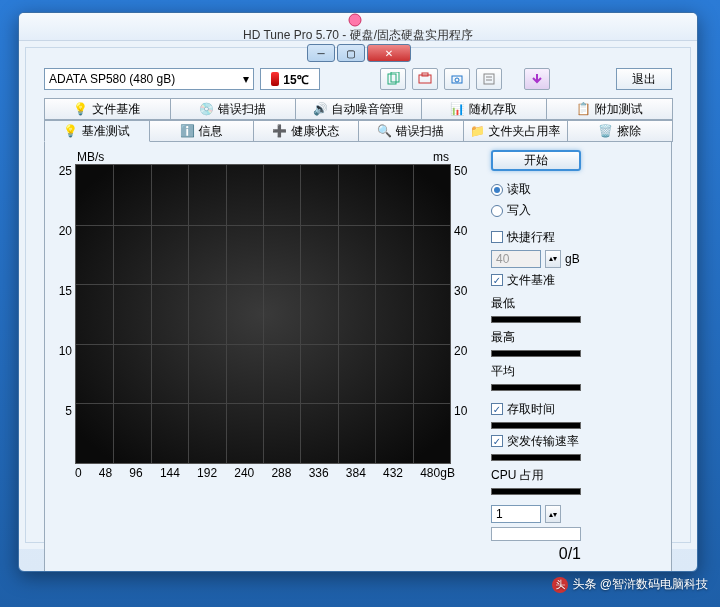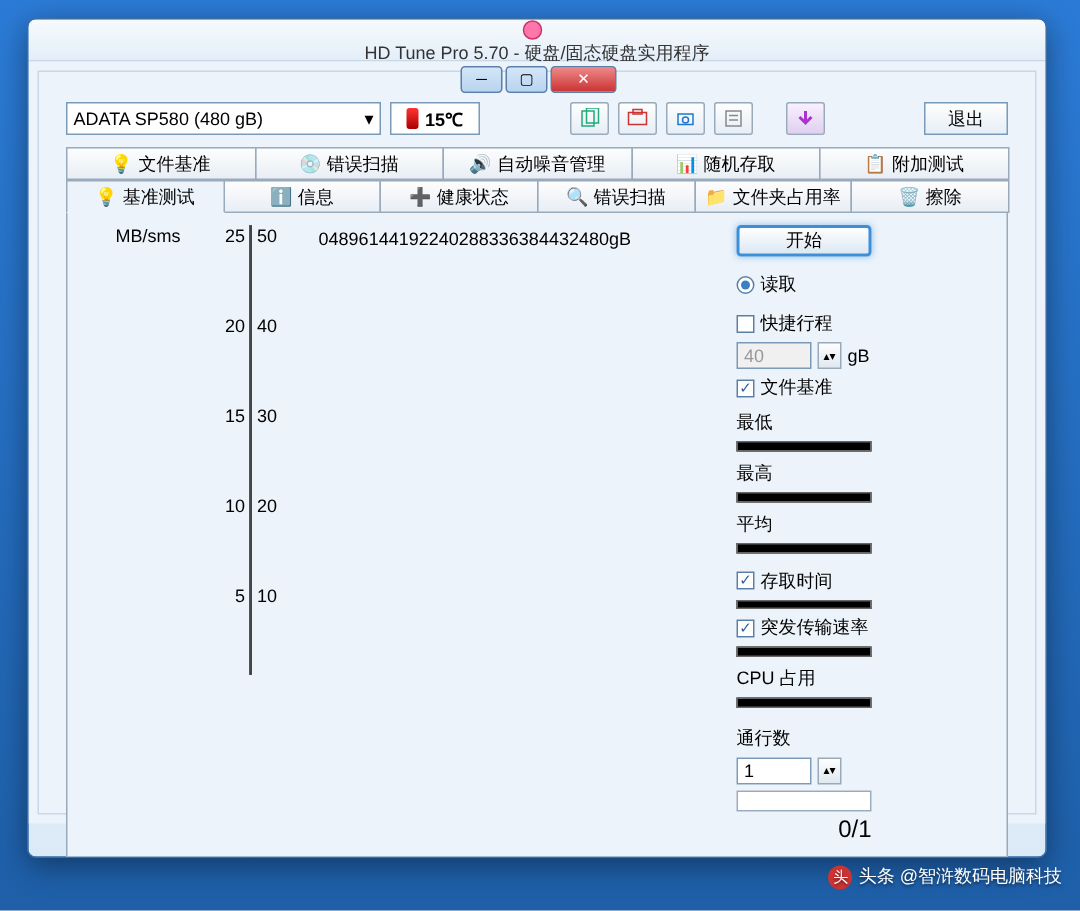--- a/index.html
+++ b/index.html
@@ -28,21 +28,21 @@
 .exitbtn { width: 56px; height: 22px; border: 1px solid #7a9ab8; background: linear-gradient(#fefefe,#e6eef6); display:flex; align-items:center; justify-content:center; cursor:pointer;margin-left:44px; }
 
 .tabs { margin-top: 4px; }
 .tabrow { display: flex; height: 22px; }
 .tab { flex: 1; border: 1px solid #9ab; background: linear-gradient(#fdfdfe,#e8eef5); display: flex; align-items: center; justify-content: center; gap: 4px; cursor:pointer; font-size: 12px; margin-right: -1px; }
 .tab.active { background: #ecf3fa; border-bottom: 1px solid #ecf3fa; position: relative; z-index: 2; }
 .tabicon { width: 14px; height: 14px; display:inline-flex; align-items:center; justify-content:center; }
 
 .tabcontent { border: 1px solid #9ab; border-top: none; padding: 8px; height: 430px; background: #ecf3fa; display: flex; }
 
-.chartarea { width: 420px; display: flex; flex-direction: row; }
+.chartarea { width: 420px; display: flex; flex-direction: column; }
 .chartheader { display: flex; justify-content: space-between; font-size: 11px; padding: 0 2px; }
 .chartbody { display: flex; height: 300px; }
 .yaxis-l { width: 22px; display: flex; flex-direction: column; justify-content: space-between; text-align: right; font-size: 11px; padding-right: 3px; }
 .yaxis-r { width: 22px; display: flex; flex-direction: column; justify-content: space-between; text-align: left; font-size: 11px; padding-left: 3px; }
 .plot { flex: 1; background: radial-gradient(ellipse at center, #3a3a3a 0%, #0a0a0a 90%); border: 1px solid #555; position: relative; }
 .plot .gridv, .plot .gridh { position: absolute; background: #444; }
 .plot .gridv { width: 1px; height: 100%; top: 0; }
 .plot .gridh { height: 1px; width: 100%; left: 0; }
 .xaxis { display: flex; justify-content: space-between; font-size: 11px; padding: 2px 18px 0 22px; }
 
@@ -240,20 +240,24 @@
 
           <div class="controls">
             <div class="btn primary">
                 <span>开始</span>
               </div>
             <div style="height:6px"></div>
             <div class="radio">
                 <span class="r on"></span>
                 <span>读取</span>
               </div>
+            <div class="radio">
+                <span class="r"></span>
+                <span>写入</span>
+              </div>
             <div style="height:4px"></div>
             <div class="check">
                 <span class="c"></span>
                 <span>快捷行程</span>
               </div>
             <div class="spinbox">
               <div class="sv disabled">40</div>
               <div class="sb">▴▾</div>
               <span>gB</span>
             </div>
@@ -274,21 +278,20 @@
               </div>
             <div class="valuebox"></div>
             <div class="check">
                 <span class="c on"></span>
                 <span>突发传输速率</span>
               </div>
             <div class="valuebox"></div>
             <div class="grouplabel">CPU 占用</div>
             <div class="valuebox"></div>
             <div style="height:6px"></div>
-            <div class="grouplabel">通行数</div>
             <div class="spinbox">
               <div class="sv">1</div>
               <div class="sb">▴▾</div>
             </div>
             <div style="display:flex; align-items:center; gap:6px">
               <div class="progress"></div>
             </div>
             <div class="progtext">0/1</div>
           </div>
         </div>

